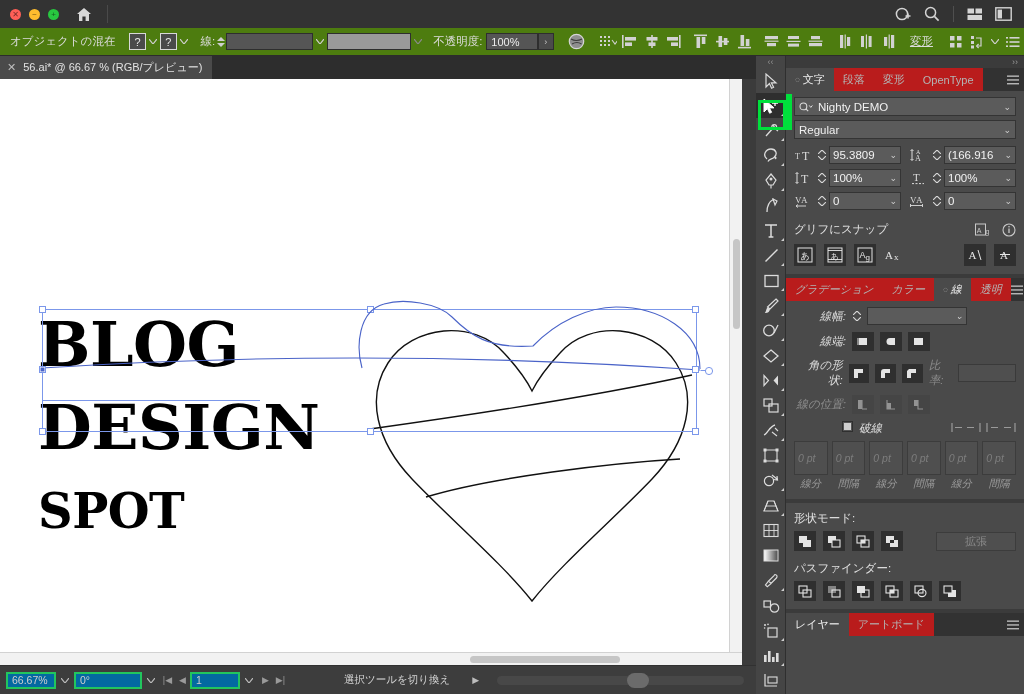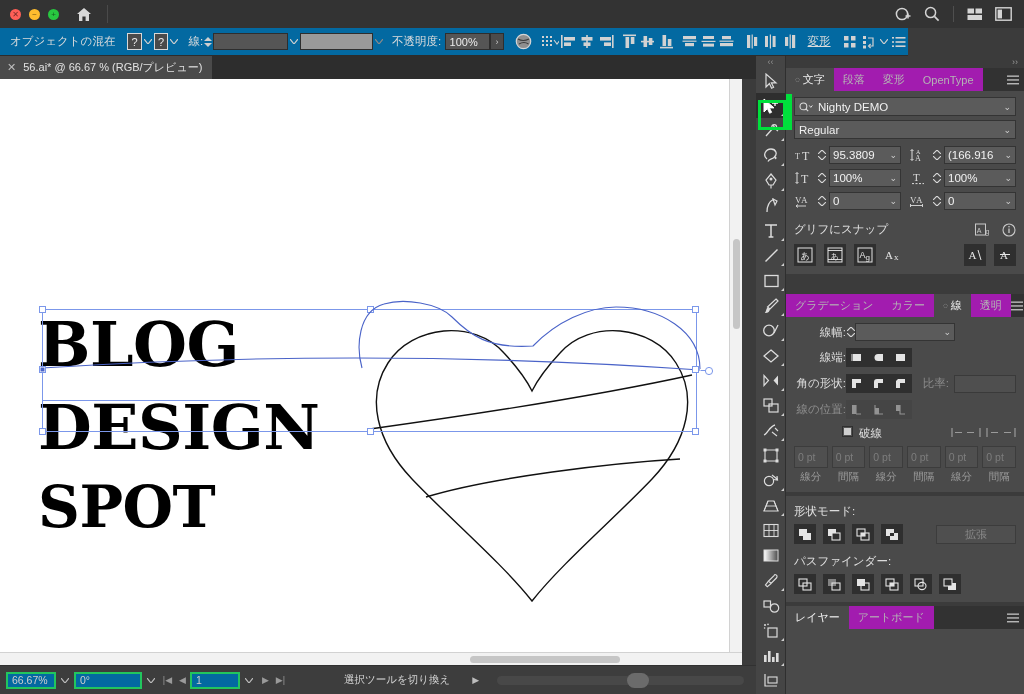--- a/index.html
+++ b/index.html
@@ -30,22 +30,22 @@
   .app-title { position:absolute; left:0; right:0; text-align:center;
                font-size:12px; color:#c9c9c9; pointer-events:none; }
   .tb-right { margin-left:auto; display:flex; align-items:center;
               gap:2px; padding-right:8px; }
   .tb-ico { width:26px; height:22px; display:flex; align-items:center;
             justify-content:center; }
   .tb-divider { width:1px; height:16px; background:#4f4f4f; margin:0 6px; }
 
   
   .controlbar {
-    position:absolute; left:0; top:28px; width:908px; height:28px;
-    background:#0369a1; border-bottom:1px solid #2c2c2c;
+    position:absolute; left:0; top:28px; width:1024px; height:28px;
+    background:#4d7c0f; border-bottom:1px solid #2c2c2c;
     display:flex; align-items:center; padding-left:10px; gap:0;
   }
   .cb-label { font-size:11.5px; color:#dcdcdc; white-space:nowrap; }
   .swatch-q { width:17px; height:17px; background:#4a4a4a;
               border:1px solid #d8d8d8; display:flex; align-items:center;
               justify-content:center; font-size:11px; color:#e8e8e8; }
   .mini-caret { width:14px; height:17px; display:flex; align-items:center;
                 justify-content:center; }
   .stepper { width:11px; height:17px; display:flex; flex-direction:column;
              align-items:center; justify-content:center; gap:2px; }
@@ -84,21 +84,21 @@
   .artboard { position:absolute; inset:0; background:#ffffff; }
   .art-text {
     position:absolute; left:38px; top:236px; width:350px;
     font-family:"DejaVu Serif","Liberation Serif",serif;
     font-weight:bold; color:#000; line-height:0.98;
     letter-spacing:-0.5px; font-size:62px;
   }
   .art-text div { white-space:nowrap; }
   .tl-blog { font-size:62px; }
   .tl-design { font-size:62px; margin-top:22px; }
-  .tl-spot { font-size:58px; margin-top:20px; }
+  .tl-spot { font-size:48px; margin-top:29px; }
 
   .heartsvg { position:absolute; left:352px; top:222px; }
   .selsvg { position:absolute; left:0; top:0; pointer-events:none; }
 
   .vscroll-canvas {
     position:absolute; right:0; top:0; width:13px; height:573px;
     background:#f2f2f2; border-left:1px solid #d2d2d2;
   }
   .vscroll-canvas .thumb {
     position:absolute; left:3px; top:160px; width:7px; height:90px;
@@ -164,21 +164,21 @@
   .dock-grip { height:12px; display:flex; align-items:center;
                justify-content:flex-end; padding-right:6px;
                color:#9a9a9a; font-size:9px; background:#3b3b3b; }
   .panel { background:#3b3b3b; }
   .tabrow {
     display:flex; align-items:stretch; height:23px; background:#323232;
     position:relative;
   }
   .ptab {
     display:flex; align-items:center; padding:0 9px; font-size:11px;
-    color:#b4b4b4; background:#a21caf; white-space:nowrap;
+    color:#b4b4b4; background:#b91c1c; white-space:nowrap;
   }
   .ptab.active { background:#4a4a4a; color:#f0f0f0; }
   .ptab .bullet { font-size:8px; margin-right:3px; color:#bdbdbd; }
   .pmenu { margin-left:auto; width:22px; display:flex; align-items:center;
            justify-content:center; color:#c4c4c4; font-size:12px; }
   .pbody { background:#4a4a4a; padding:6px 8px 8px 8px; }
 
   .fontrow { display:flex; align-items:center; gap:0; margin-bottom:4px; }
   .fontfield {
     flex:1; height:19px; background:#5b5b5b; border:1px solid #343434;
@@ -209,39 +209,39 @@
   .snaprow .right { margin-left:auto; display:flex; gap:10px;
                     align-items:center; }
   .glyphrow { display:flex; align-items:center; gap:8px; margin-top:7px; }
   .gbtn { width:22px; height:22px; background:#2f2f2f; display:flex;
           align-items:center; justify-content:center; color:#e8e8e8;
           font-size:11px; }
   .gbtn.plain { background:transparent; }
   .gspacer { flex:1; }
 
   
-  .srow { display:flex; align-items:center; margin-bottom:7px; }
+  .srow { display:flex; align-items:center; margin-bottom:7px; gap:6px; }
   .slabel { width:52px; text-align:right; font-size:11.5px; color:#dcdcdc; }
   .slabel.dim { color:#8e8e8e; }
   .sfield { height:18px; background:#5b5b5b; border:1px solid #343434;
             width:100px; display:flex; align-items:center; padding:0 3px; }
   .sfield .cc { margin-left:auto; color:#cfcfcf; font-size:9px; }
   .sbtn { width:22px; height:19px; background:#2f2f2f; display:flex;
           align-items:center; justify-content:center; }
   .sbtn.dim { background:#424242; opacity:.55; }
   .ratio { margin-left:auto; display:flex; align-items:center; gap:5px; }
   .ratio .rl { color:#8b8b8b; font-size:11.5px; }
   .ratio .rf { width:62px; height:18px; background:#4f4f4f;
                border:1px solid #3a3a3a; }
   .dashhead { display:flex; gap:6px; margin-top:2px;padding-left:48px; }
   .chk { width:11px; height:11px; background:#555; border:1px solid #2f2f2f;
          display:flex; align-items:center; justify-content:center; }
   .dashbtns { margin-left:auto; display:flex; gap:5px; }
   .dashfields { display:flex; gap:4px; margin-top:5px; }
-  .dashfields .df { flex:1; height:22px; background:#4f4f4f;
+  .dashfields .df { flex:1; height:34px; background:#4f4f4f;
                     border:1px solid #3c3c3c; color:#7d7d7d;
                     font-size:10.5px; display:flex; align-items:center;
                     padding:0 3px; }
   .dashlabels { display:flex; gap:4px; margin-top:2px; }
   .dashlabels span { flex:1; text-align:center; font-size:10.5px;
                      color:#9b9b9b; }
 
   
   .pfsec { font-size:11.5px; color:#e0e0e0; margin:2px 0 5px 0; }
   .pfrow { display:flex; align-items:center; gap:7px; }
@@ -1061,21 +1061,21 @@
           <span class="gbtn">
             <svg width="16" height="16" viewBox="0 0 16 16">
                 <text x="3" y="12" font-size="11" fill="#e6e6e6" font-family="serif">A</text>
                 <path d="M3 7.5 L13 7.5" stroke="#e6e6e6" stroke-width="1"></path>
               </svg>
           </span>
         </div>
       </div>
     </div>
 
-    <div class="panel" style="margin-top:20px;">
+    <div class="panel" style="margin-top:4px;font-style:italic;">
       <div class="tabrow">
         <div class="ptab">
           <span>グラデーション</span>
         </div>
         <div class="ptab">
           <span>カラー</span>
         </div>
         <div class="ptab active">
           <span class="bullet">◌</span>
           <span>線</span>

